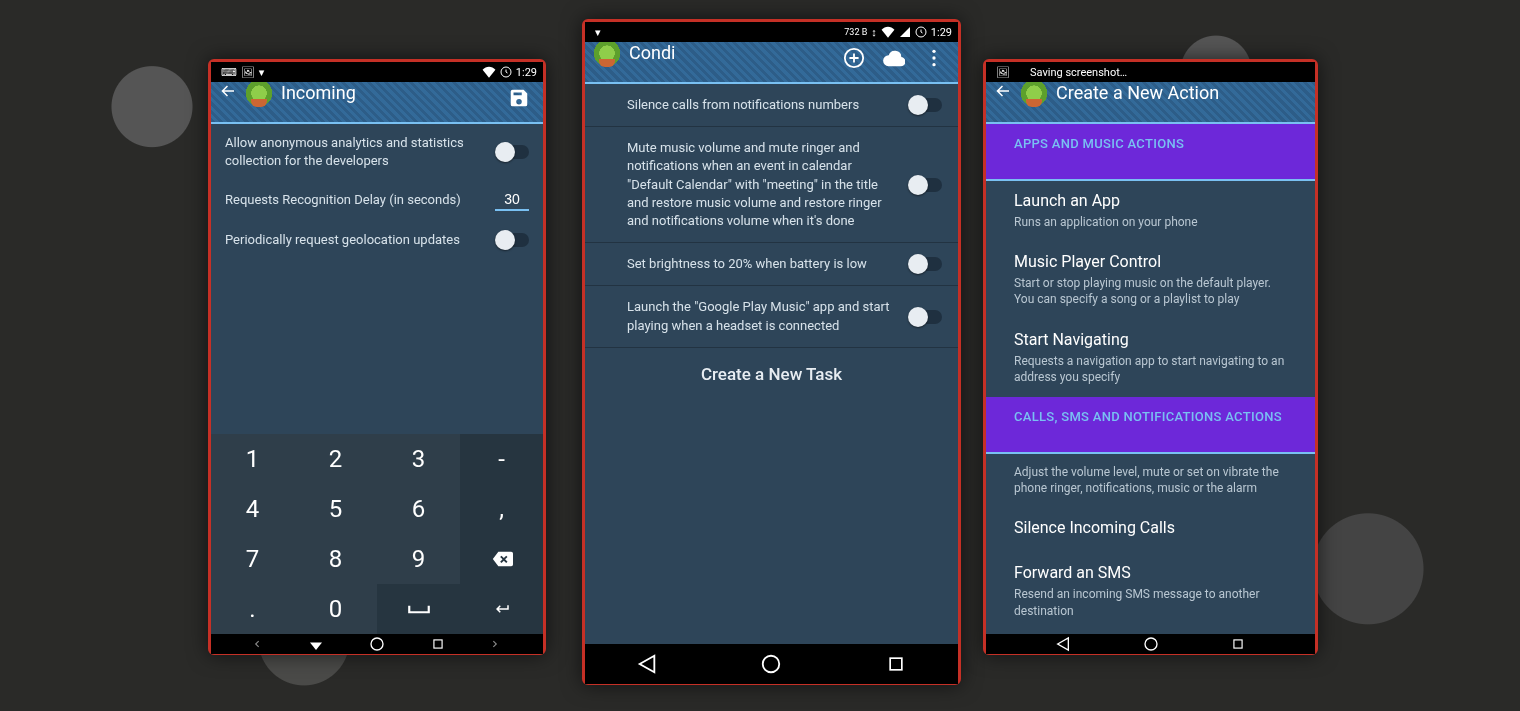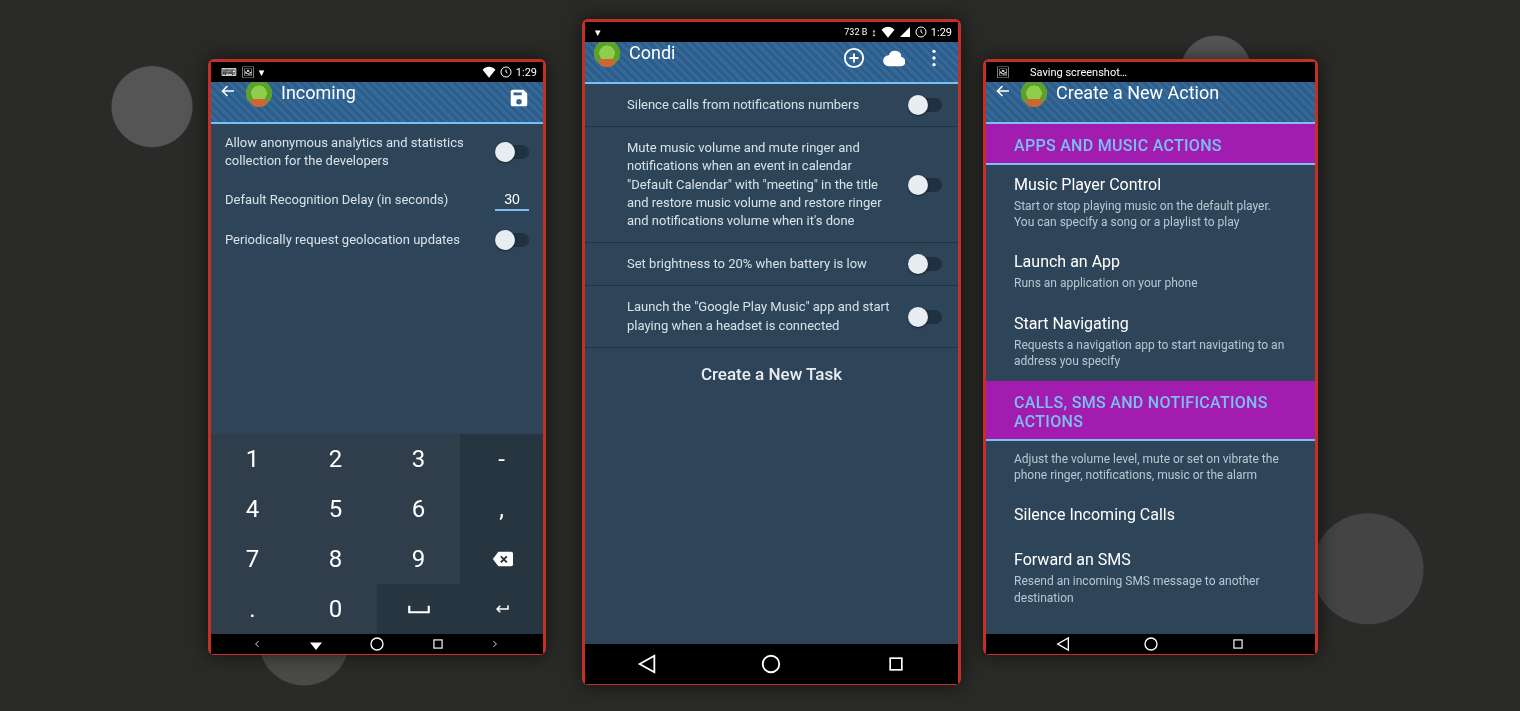--- a/index.html
+++ b/index.html
@@ -39,21 +39,21 @@
   .row .txt{flex:1;line-height:1.35;}
   .row input[type=text]{width:34px;background:transparent;border:none;border-bottom:2px solid #79c0f2;color:#fff;text-align:center;font-size:14px;padding:2px 0;}
   .toggle{width:34px;height:14px;border-radius:8px;background:#1f3040;position:relative;cursor:pointer;flex-shrink:0;}
   .toggle::after{content:"";position:absolute;left:0;top:-3px;width:20px;height:20px;border-radius:50%;background:#e8edf2;box-shadow:0 1px 2px rgba(0,0,0,.5);}
   .divider-thin{height:1px;background:rgba(0,0,0,.25);}
 
   .center .task{padding:12px 16px 12px 42px;display:flex;align-items:center;gap:10px;position:relative;}
   .center .task .txt{flex:1;line-height:1.4;}
   .center .newtask{text-align:center;padding:16px;font-size:17px;font-weight:500;color:#e8edf2;cursor:pointer;}
 
-  .section-hdr{color:#79c0f2;font-size:16px;font-weight:500;padding:12px 28px 8px;letter-spacing:.3px;border-bottom:2px solid #79c0f2;background:#a21caf;}
+  .section-hdr{color:#79c0f2;font-size:13px;font-weight:500;padding:12px 28px 28px;letter-spacing:.3px;border-bottom:2px solid #79c0f2;background:#6d28d9;}
   .action{padding:10px 28px 12px;}
   .action .atitle{color:#fff;font-size:16px;margin-bottom:4px;}
   .action .adesc{color:#b9c7d2;font-size:12px;line-height:1.35;}
 
   .keypad{height:200px;background:#2f3e4a;color:#fff;display:grid;grid-template-columns:repeat(4,1fr);grid-template-rows:repeat(4,1fr);}
   .key{display:flex;align-items:center;justify-content:center;font-size:24px;cursor:pointer;}
   .key.fn{background:#263540;}
   .key.bk svg{width:22px;height:22px;}
 
   .navbar{height:20px;background:#000;display:flex;align-items:center;justify-content:space-around;}
@@ -100,21 +100,21 @@
           <path fill="#fff" d="M17 3H5a2 2 0 0 0-2 2v14a2 2 0 0 0 2 2h14a2 2 0 0 0 2-2V7zM12 19a3 3 0 1 1 3-3 3 3 0 0 1-3 3zm3-10H6V6h9z"></path>
         </svg>
       </span>
   </div>
   <div class="content">
     <div class="row">
       <span class="txt">Allow anonymous analytics and statistics collection for the developers</span>
       <span class="toggle"></span>
     </div>
     <div class="row">
-      <span class="txt">Default Recognition Delay (in seconds)</span>
+      <span class="txt">Requests Recognition Delay (in seconds)</span>
       <input type="text" value="30" style="">
     </div>
     <div class="row">
       <span class="txt">Periodically request geolocation updates</span>
       <span class="toggle"></span>
     </div>
   </div>
   <div class="keypad">
     <div class="key">1</div>
     <div class="key">2</div>
@@ -273,28 +273,28 @@
         <svg width="18" height="18" viewBox="0 0 24 24">
           <path fill="#fff" d="M20 11H7l5-5-1.4-1.4L3.2 12l7.4 7.4L12 18l-5-5h13z"></path>
         </svg>
       </span>
     <span class="app-icon"></span>
     <span class="appbar-title">Create a New Action</span>
   </div>
   <div class="content">
     <div class="section-hdr">APPS AND MUSIC ACTIONS</div>
     <div class="action">
+        <div class="atitle">Launch an App</div>
+        <div class="adesc">Runs an application on your phone</div>
+      </div>
+    <div class="action">
         <div class="atitle">Music Player Control</div>
         <div class="adesc">Start or stop playing music on the default player. You can specify a song or a playlist to play</div>
       </div>
     <div class="action">
-        <div class="atitle">Launch an App</div>
-        <div class="adesc">Runs an application on your phone</div>
-      </div>
-    <div class="action">
         <div class="atitle">Start Navigating</div>
         <div class="adesc">Requests a navigation app to start navigating to an address you specify</div>
       </div>
     <div class="section-hdr">CALLS, SMS AND NOTIFICATIONS ACTIONS</div>
     <div class="action">
         <div class="adesc">Adjust the volume level, mute or set on vibrate the phone ringer, notifications, music or the alarm</div>
       </div>
     <div class="action">
         <div class="atitle">Silence Incoming Calls</div>
       </div>

